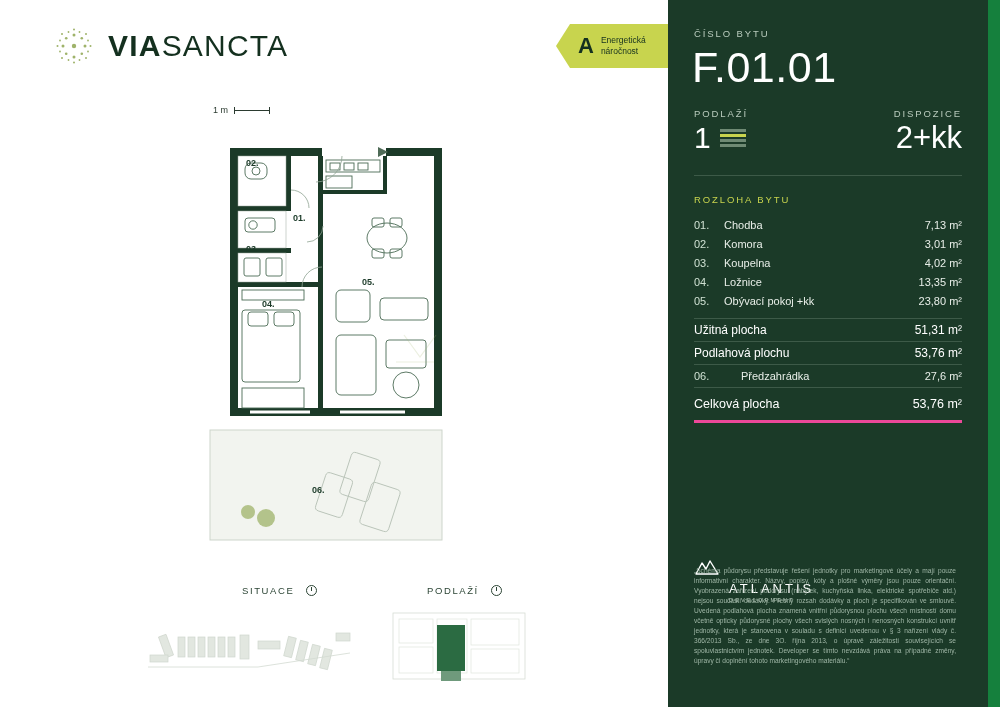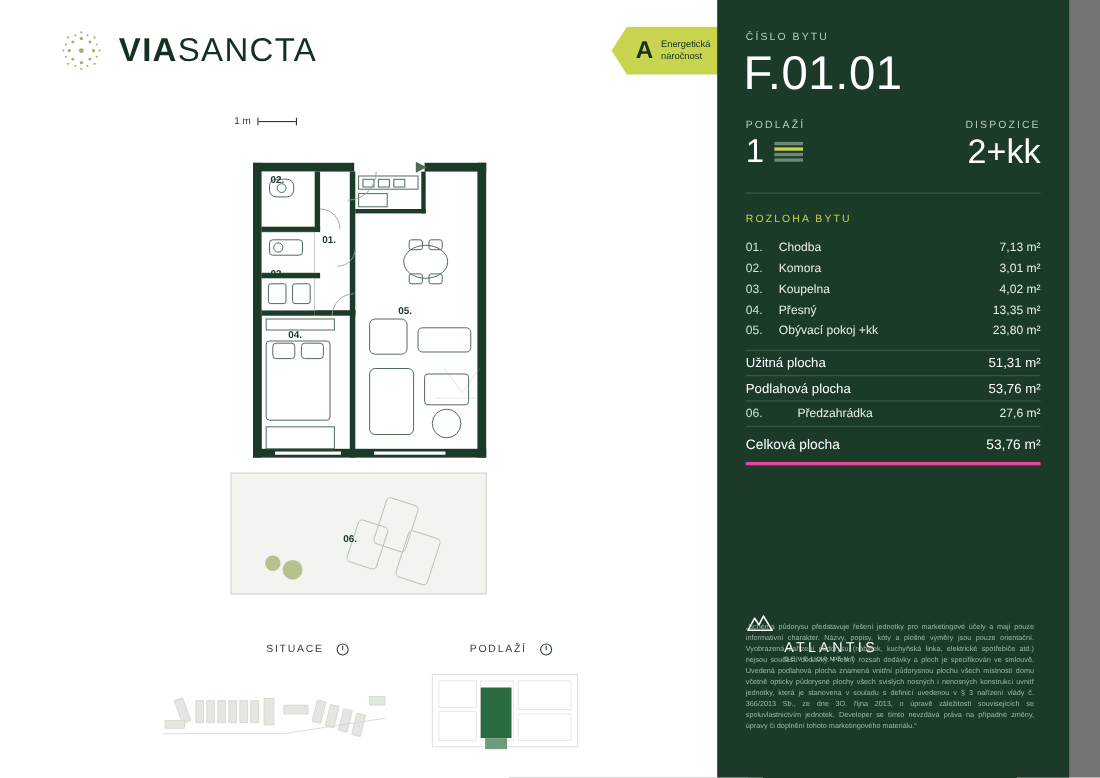--- a/index.html
+++ b/index.html
@@ -5,21 +5,21 @@
   * { box-sizing: border-box; }
   html, body { margin:0; padding:0; }
   body {
     width:1000px; height:707px;
     background:#ffffff;
     font-family:"Liberation Sans", sans-serif;
     color:#1d3a2a;
     overflow:hidden;
     position:relative;
   }
-  .sheet { position:absolute; inset:0; background:#737373; }
+  .sheet { position:absolute; inset:0; background:#15803d; }
 
   
   .left { position:absolute; left:0; top:0; width:680px; height:707px; background:#fff; }
 
   .logo { position:absolute; left:54px; top:26px; display:flex; align-items:center; gap:14px; }
   .logo-mark { width:40px; height:40px; position:relative; }
   .logo-text { font-size:30px; letter-spacing:1.2px; color:#14301f; font-weight:400; }
   .logo-text b { font-weight:700; }
 
   .energy {
@@ -41,21 +41,21 @@
   .plan { position:absolute; left:190px; top:130px; width:300px; height:420px; }
   .plan svg { display:block; }
 
   
   .thumbs { position:absolute; left:120px; top:585px; width:440px; height:110px; }
   .thumb-title { font-size:9.5px; letter-spacing:1.6px; color:#2b4434; display:flex; align-items:center; gap:12px;margin-left:32px; }
   .compass { width:11px; height:11px; border:1px solid #2b4434; border-radius:50%; position:relative; display:inline-block; }
   .compass:after { content:""; position:absolute; left:4px; top:1px; width:1px; height:4px; background:#2b4434; }
 
   
-  .right { position:absolute; left:652px; top:0; width:320px; height:707px; background:#1b3a28; color:#fff; padding:28px 26px 0 26px; }
+  .right { position:absolute; left:668px; top:0; width:320px; height:707px; background:#1b3a28; color:#fff; padding:28px 26px 0 26px; }
   .r-label { font-size:9.5px; letter-spacing:1.9px; color:#b9cbbd; text-transform:uppercase; }
   .unit-no { font-size:43px; font-weight:400; letter-spacing:0.5px; margin:4px 0 16px -2px; color:#fff; }
 
   .two-col { display:flex; justify-content:space-between; align-items:flex-start; margin-top:4px; }
   .col-l, .col-r { }
   .floor-row { display:flex; align-items:center; gap:9px; margin-top:4px; }
   .floor-num { font-size:30px; line-height:1; }
   .floor-icon { width:26px; height:19px; display:flex; flex-direction:column; justify-content:space-between; }
   .floor-icon span { display:block; height:3px; background:#c8d44e; }
   .floor-icon span.dim { background:#6f8a74; }
@@ -359,38 +359,38 @@
           <td>Komora</td>
           <td class="area">3,01 m²</td>
         </tr>
         <tr>
           <td class="num">03.</td>
           <td>Koupelna</td>
           <td class="area">4,02 m²</td>
         </tr>
         <tr>
           <td class="num">04.</td>
-          <td>Přesný</td>
+          <td>Ložnice</td>
           <td class="area">13,35 m²</td>
         </tr>
         <tr>
           <td class="num">05.</td>
           <td>Obývací pokoj +kk</td>
           <td class="area">23,80 m²</td>
         </tr>
       </tbody>
     </table>
 
     <div class="sum-row first">
       <span class="k">Užitná plocha</span>
       <span class="v">51,31 m²</span>
     </div>
 
     <div class="sum-row">
-      <span class="k">Podlahová plocha</span>
+      <span class="k">Podlahová plochu</span>
       <span class="v">53,76 m²</span>
     </div>
 
     <div class="sum-sub">
       <span class="n">06.</span>
       <span class="k">Předzahrádka</span>
       <span class="v">27,6 m²</span>
     </div>
 
     <div class="total">

